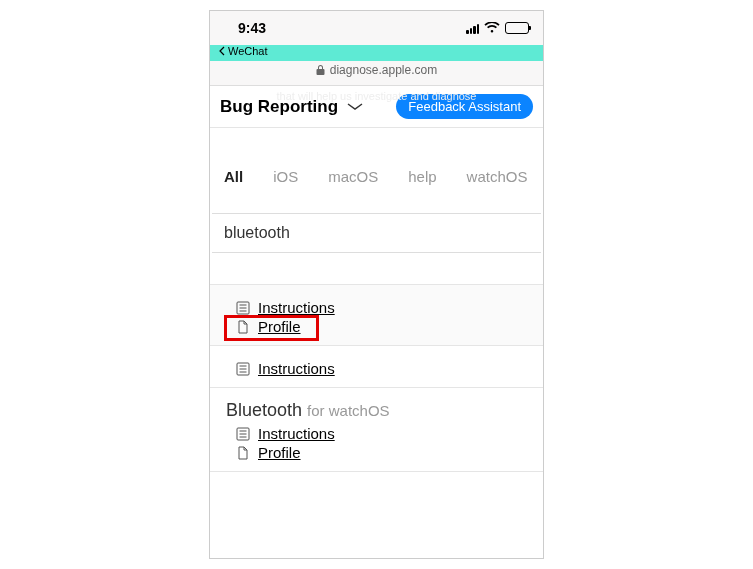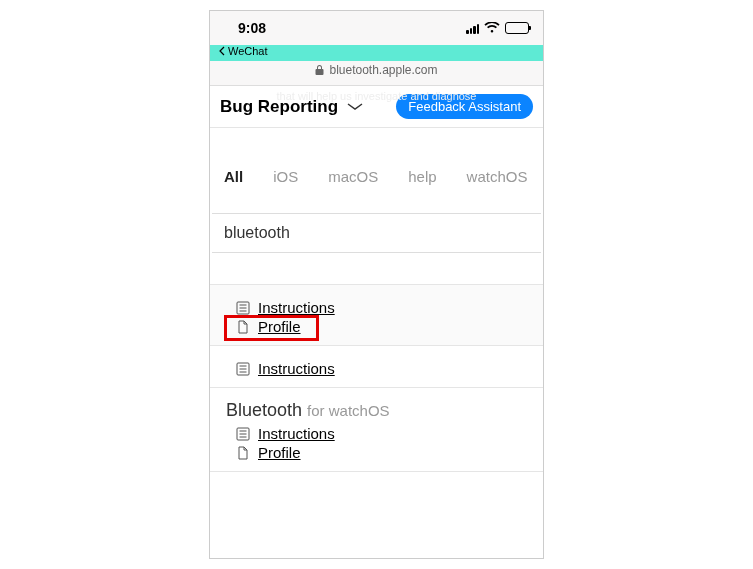--- a/index.html
+++ b/index.html
@@ -220,21 +220,21 @@
       pointer-events: none;
     }
   </style>
 </head>
 <body>
 
 <div class="phone-frame">
 
   <div class="status-bar">
     <div class="status-left">
-      <span>9:08</span>
+      <span>9:43</span>
     </div>
     <div class="status-right">
       <span class="signal-bars">
         <span></span>
           <span></span>
           <span></span>
           <span></span>
       </span>
       <span class="wifi-icon">
         <svg width="16" height="12" viewBox="0 0 16 12">
@@ -251,21 +251,21 @@
     <svg width="8" height="10" viewBox="0 0 8 10">
         <path d="M6 1L2 5l4 4" stroke="#000" stroke-width="1.2" fill="none"></path>
       </svg>
     <span style="margin-left:2px">WeChat</span>
   </div>
 
   <div class="url-row">
     <svg width="9" height="12" viewBox="0 0 9 12">
         <path d="M2 5V3.5a2.5 2.5 0 015 0V5h.5a1 1 0 011 1v4a1 1 0 01-1 1H1.5a1 1 0 01-1-1V6a1 1 0 011-1H2zm1 0h3V3.5a1.5 1.5 0 00-3 0V5z" fill="#666"></path>
       </svg>
-    <span>bluetooth.apple.com</span>
+    <span>diagnose.apple.com</span>
   </div>
 
   <div class="subheader">
     <div class="ghost-text">that will help us investigate and diagnose</div>
     <div class="subheader-left">
       <span class="subheader-title">Bug Reporting</span>
       <svg class="chevron-down" viewBox="0 0 18 10">
           <path d="M2 2l7 5 7-5" stroke="#333" stroke-width="1.5" fill="none"></path>
         </svg>
     </div>

